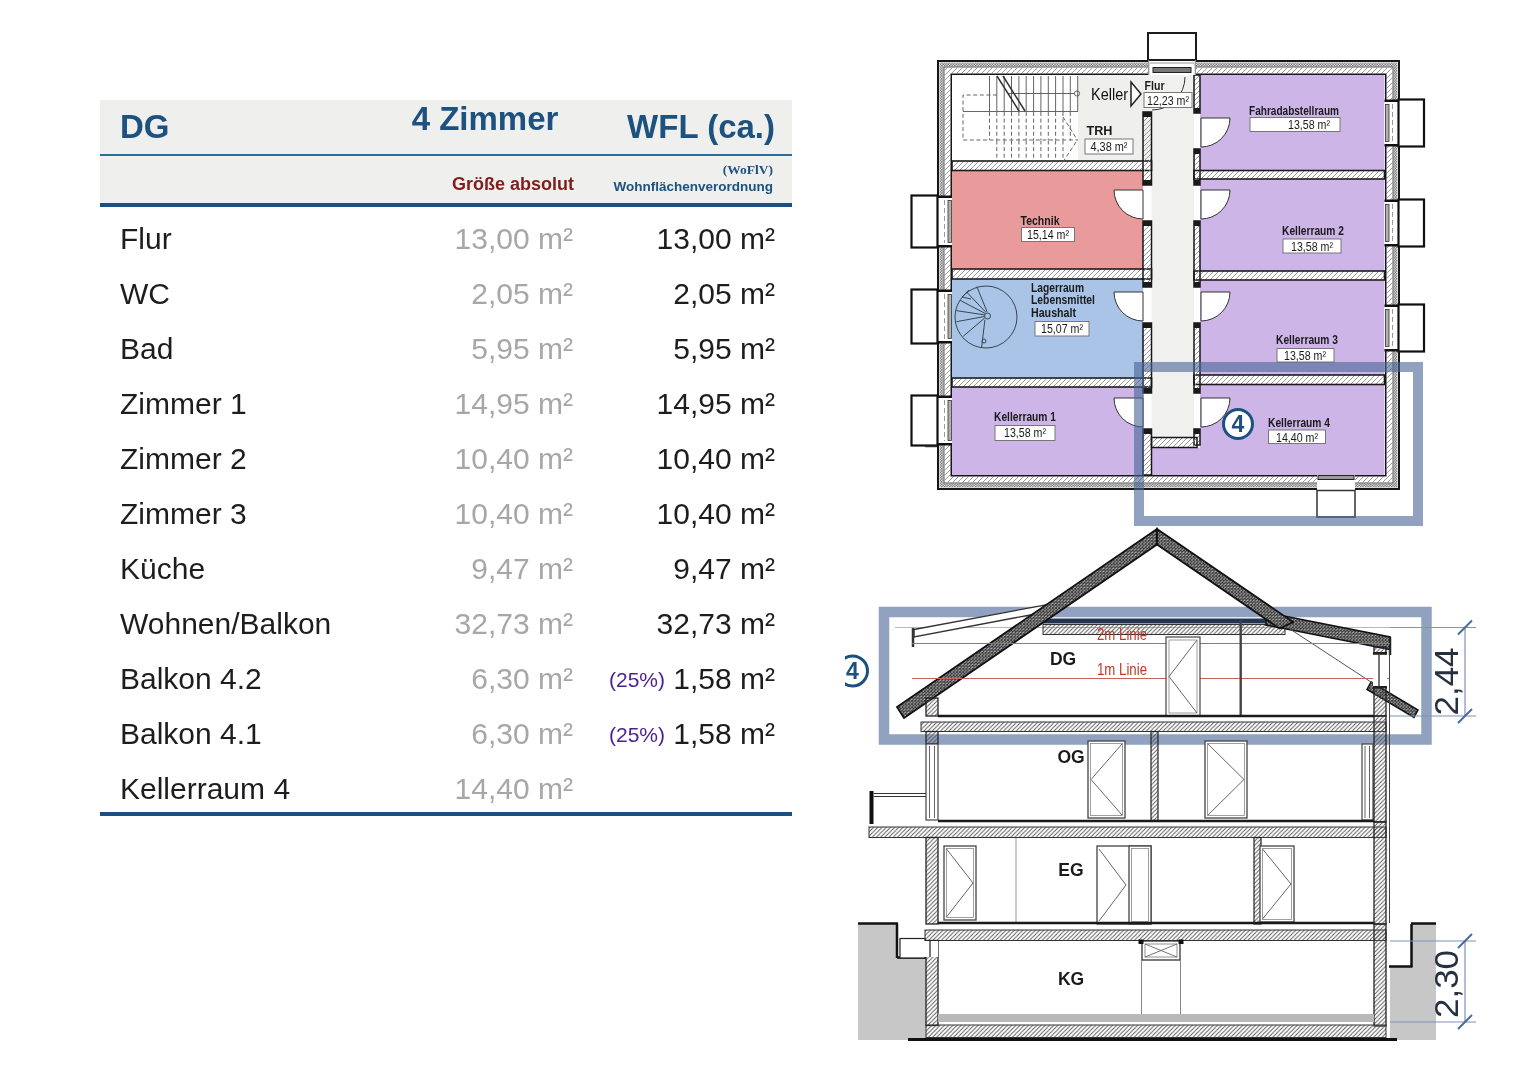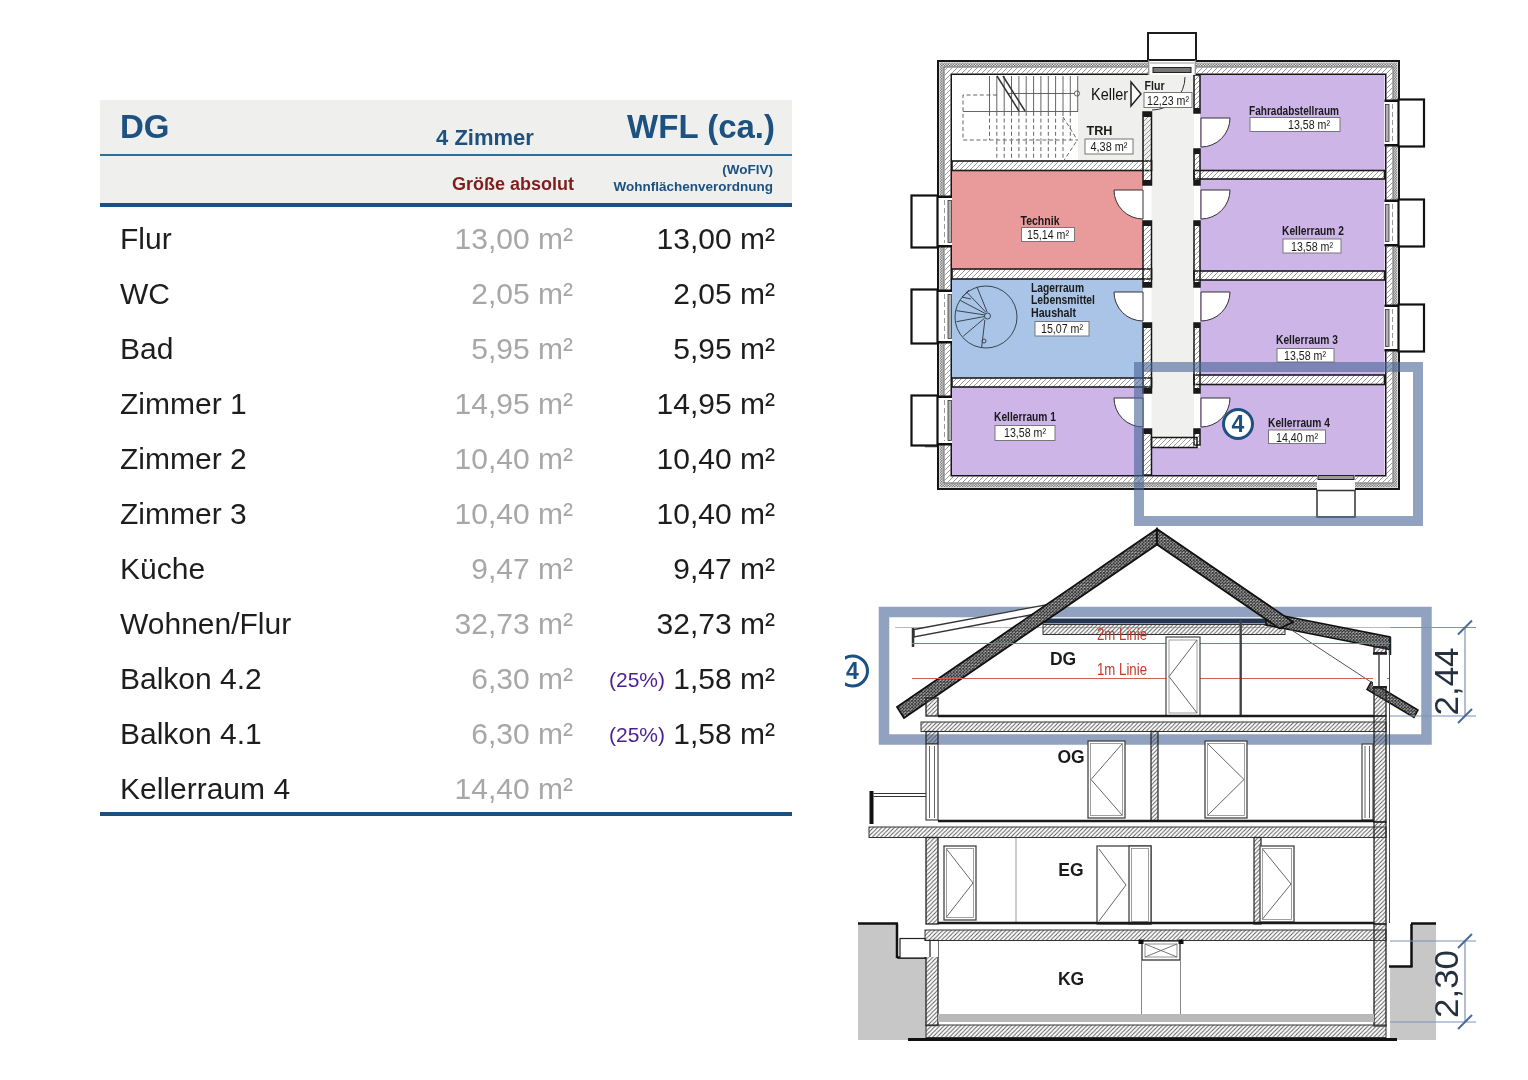--- a/index.html
+++ b/index.html
@@ -2,26 +2,26 @@
 <html><head>
 <meta charset="utf-8">
 <style>
   html,body{margin:0;padding:0;background:#ffffff;}
   *{box-sizing:border-box;}
   .page{position:relative;width:1528px;height:1080px;background:#ffffff;overflow:hidden;
         font-family:"Liberation Sans", sans-serif;}
   .tbl{position:absolute;left:100px;top:100px;width:692px;}
   .hdr1{position:relative;height:54px;background:#efefed;}
   .hdr1 .c1{position:absolute;left:20px;top:8px;font-size:33px;font-weight:bold;color:#1c5180;}
-  .hdr1 .c2{position:absolute;left:85px;width:600px;text-align:center;top:25px;font-size:22px;font-weight:bold;color:#1c5180;}
+  .hdr1 .c2{position:absolute;left:85px;width:600px;text-align:center;top:0;font-size:33px;font-weight:bold;color:#1c5180;}
   .hdr1 .c3{position:absolute;right:17px;top:8px;font-size:33px;font-weight:bold;color:#1c5180;}
   .line1{height:2px;background:#2e6e96;}
   .hdr2{position:relative;height:47px;background:#efefed;}
   .hdr2 .g{position:absolute;left:343px;width:140px;text-align:center;bottom:8px;font-size:18px;font-weight:bold;color:#7f1d1d;}
-  .hdr2 .w1{position:absolute;right:19px;top:6px;font-size:13.5px;font-weight:bold;color:#1c5180;}
+  .hdr2 .w1{position:absolute;right:19px;top:6px;font-size:13.5px;font-weight:bold;color:#1c5180;font-family:Liberation Serif, serif;}
   .hdr2 .w2{position:absolute;right:19px;top:23px;font-size:13.5px;font-weight:bold;color:#1c5180;margin-left:20px;}
   .line2{height:4px;background:#1d5080;}
   .row{position:relative;height:55px;}
   .row .n{position:absolute;left:20px;top:15px;font-size:30px;color:#1d1d1d;}
   .row .v1{position:absolute;right:219px;top:15px;font-size:30px;color:#a7a7a7;}
   .row .pc{position:absolute;right:127px;top:21px;font-size:21px;color:#4c1d95;}
   .row .v2{position:absolute;right:17px;top:15px;font-size:30px;color:#1d1d1d;}
   .line3{height:4px;background:#1d5080;}
   .sum{position:relative;height:52px;background:#efefed;}
   .sum .n{position:absolute;left:20px;top:8px;font-size:31px;font-weight:bold;color:#1d1d1d;}
@@ -86,21 +86,21 @@
         <span class="v2">10,40 m²</span>
       </div>
 
     <div class="row">
         <span class="n">Küche</span>
         <span class="v1">9,47 m²</span>
         <span class="v2">9,47 m²</span>
       </div>
 
     <div class="row">
-        <span class="n">Wohnen/Flur</span>
+        <span class="n">Wohnen/Balkon</span>
         <span class="v1">32,73 m²</span>
         <span class="v2">32,73 m²</span>
       </div>
 
     <div class="row">
         <span class="n">Balkon 4.2</span>
         <span class="v1">6,30 m²</span>
         <span class="pc">(25%)</span>
         <span class="v2">1,58 m²</span>
       </div>

